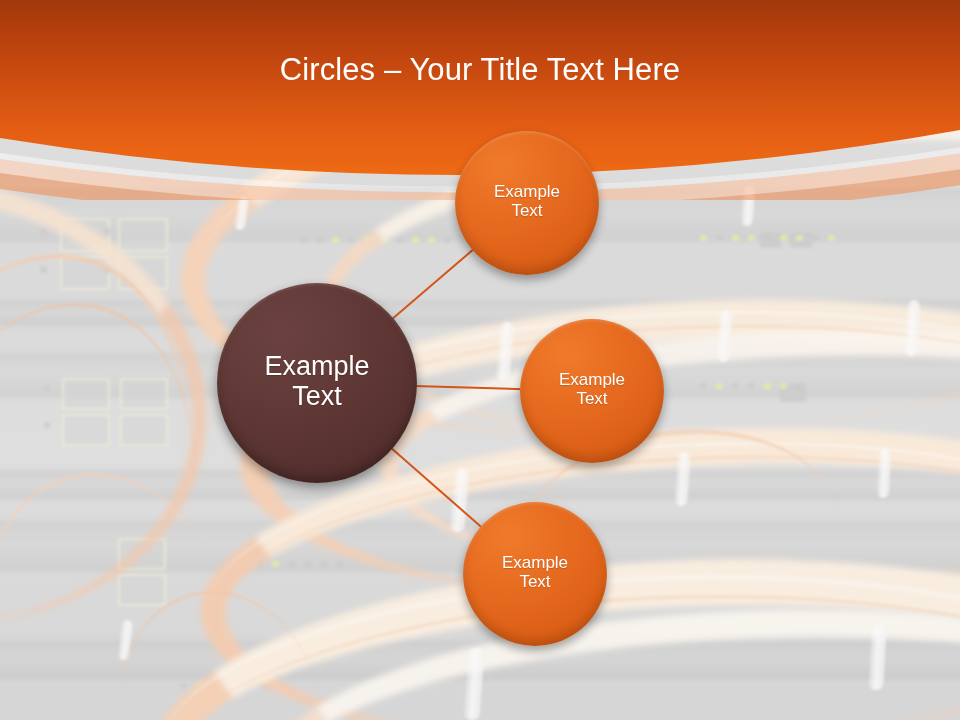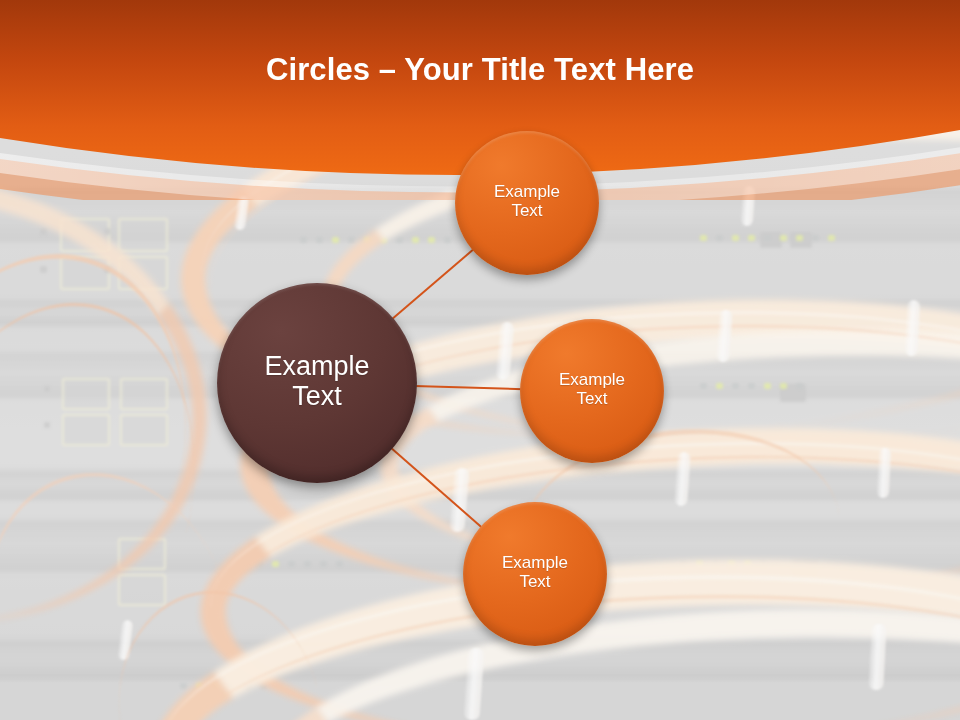--- a/index.html
+++ b/index.html
@@ -135,22 +135,22 @@
     left: 0;
     top: 50px;
     width: 960px;
     text-align: center;
     color: #ffffff;
     font-size: 31px;
     line-height: 40px;
     letter-spacing: .1px;
     white-space: nowrap;
   }
-  #title .strong { font-weight: bold; }
-  #title .light  { font-weight: bold; }
+  #title .strong { font-weight: normal; }
+  #title .light  { font-weight: normal; }
 
   
   #diagram {
     position: absolute;
     inset: 0;
   }
   .connector {
     position: absolute;
     transform-origin: 0 50%;
     height: 2px;

